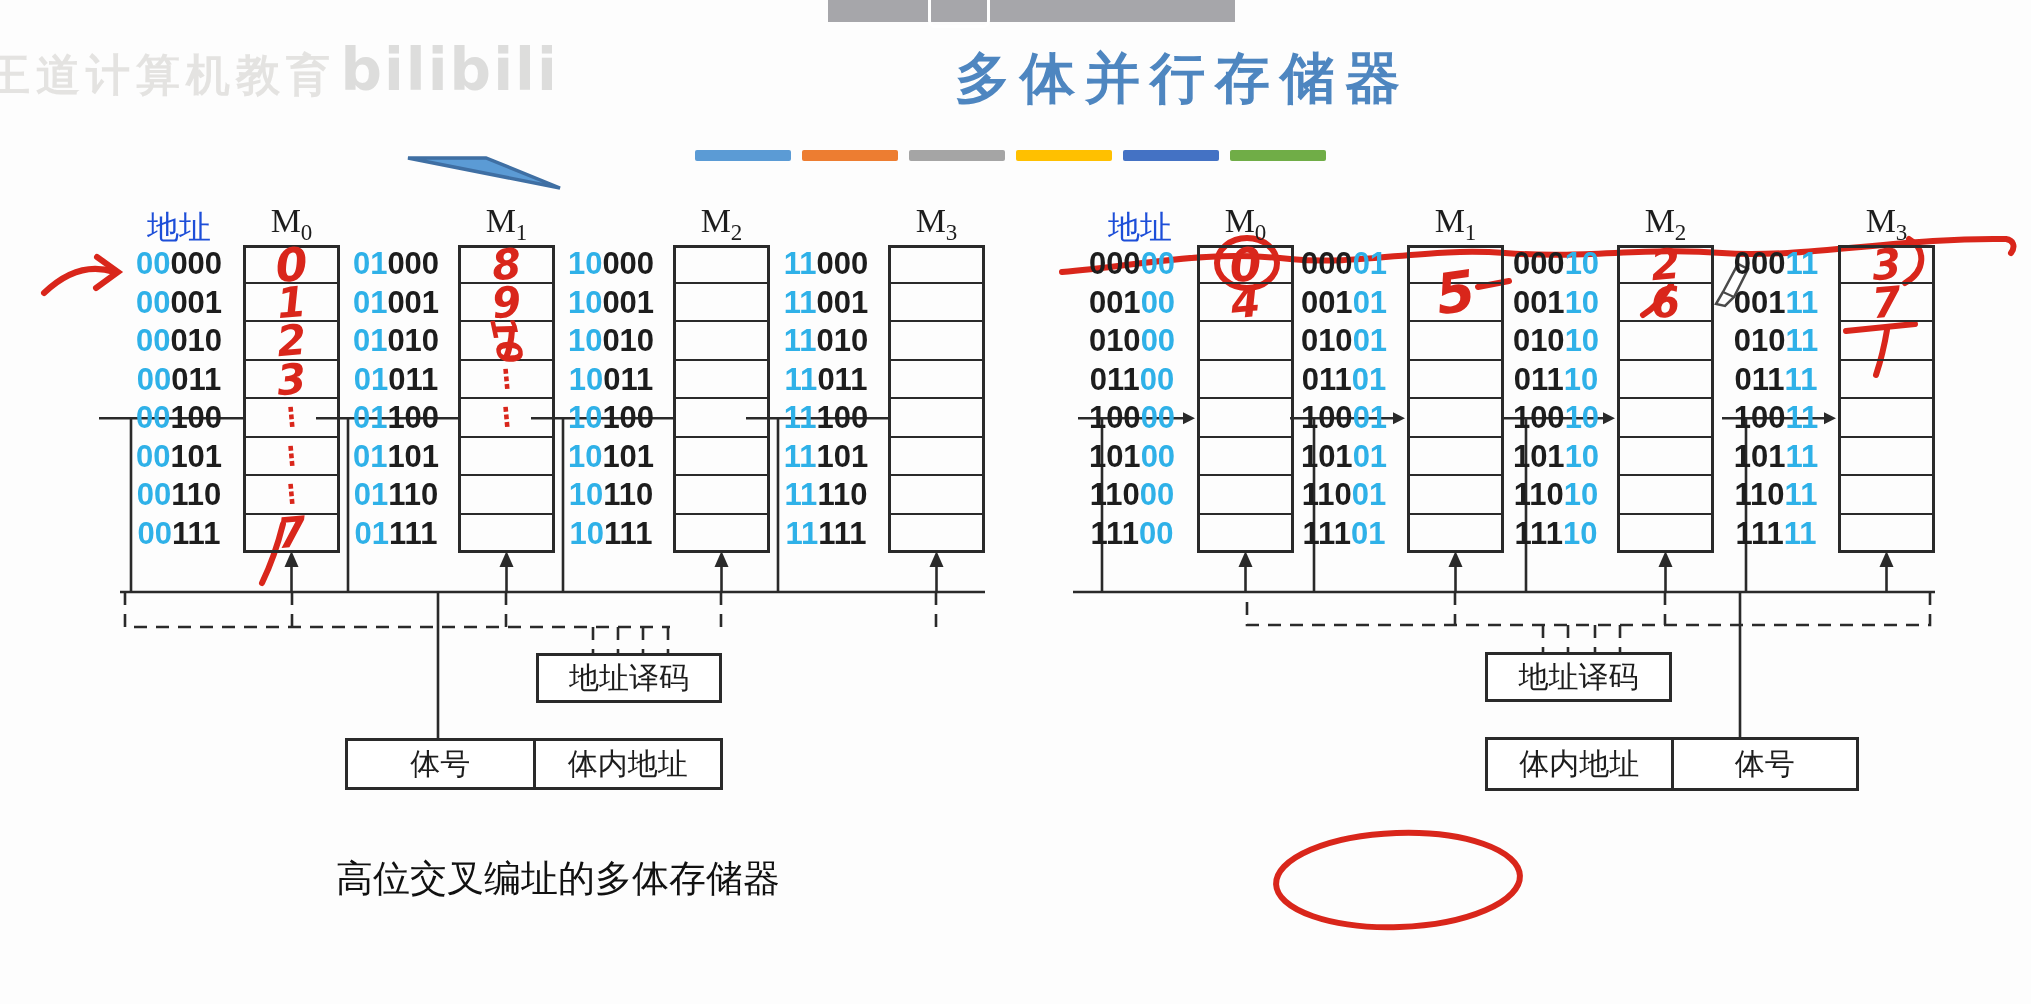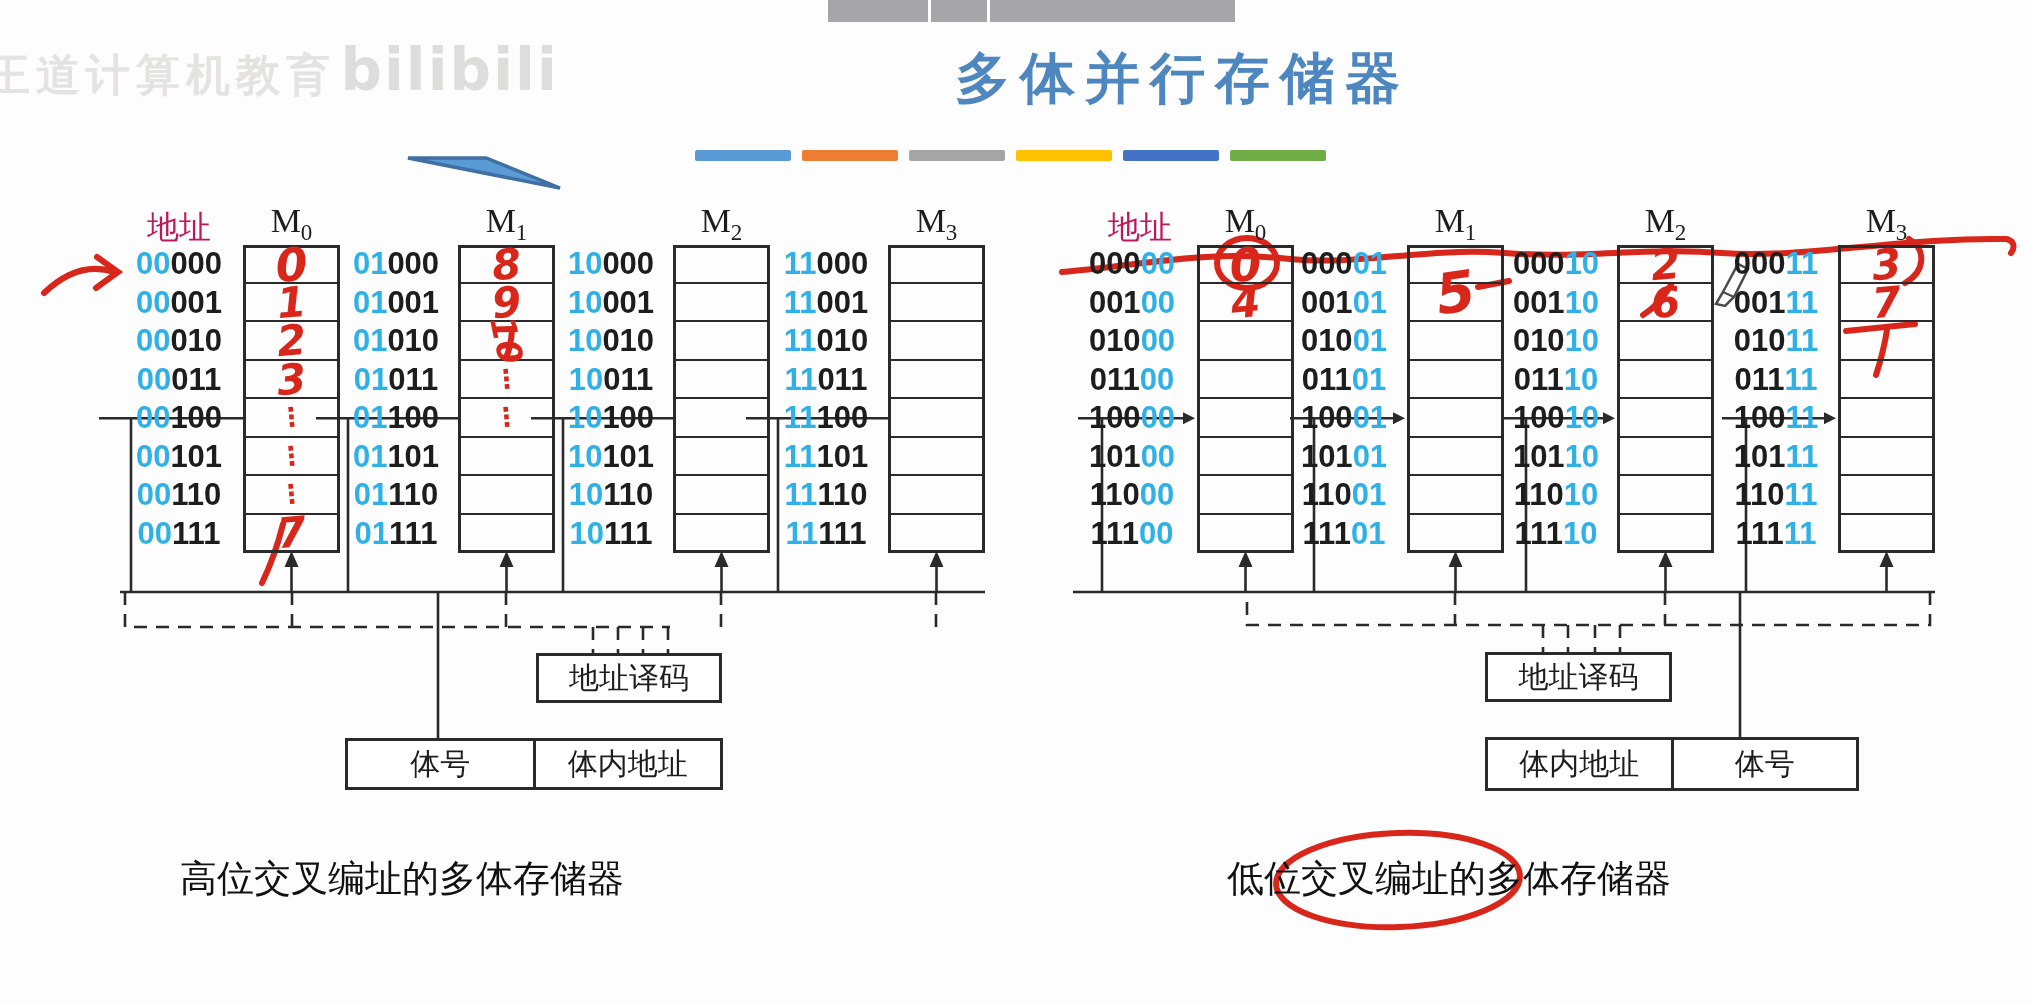--- a/index.html
+++ b/index.html
@@ -18,21 +18,21 @@
   
   .title{font:bold 55px "Liberation Sans",sans-serif;text-align:right;letter-spacing:10px;white-space:nowrap;}
   .dash{height:11px;border-radius:2px;}
 
   
   .bubble{display:flex;align-items:center;justify-content:center;background:#5b9bd5;
           border:4px solid #3f6fa3;border-radius:16px;color:#fff;
           font:38px "Liberation Serif",serif;white-space:nowrap;}
 
   
-  .addr-label{font:32px "Liberation Serif",serif;color:#be185d;text-align:center;}
+  .addr-label{font:32px "Liberation Serif",serif;color:#1d4ed8;text-align:center;}
   .bank-header{font:34px "Liberation Serif",serif;color:#1d1d1d;text-align:center;white-space:nowrap;}
   .bank-header sub{font-size:23px;}
   .addr-row{display:flex;align-items:center;justify-content:center;
             font:bold 31px "Liberation Sans",sans-serif;color:#1d1d1d;white-space:nowrap;}
   .blue{color:#2fb1e8;}
   .bank-box{box-sizing:border-box;border:3px solid #2a2a2a;background:transparent;}
   .cell{box-sizing:border-box;position:relative;border-bottom:2.5px solid #2a2a2a;}
   .cell:last-child{border-bottom:none;}
   .red-mark{position:absolute;inset:0;display:flex;align-items:center;justify-content:center;
             font:italic bold 42px "DejaVu Sans",sans-serif;color:#d9261b;transform:rotate(-5deg);}
@@ -40,21 +40,21 @@
   .red-mark[data-val="10"]{transform:rotate(78deg);font-size:34px;}
   .red-mark[data-val="5"]{font-size:56px;transform:translateY(-10px) rotate(-8deg);}
   .red-mark[data-val="0"]{font-size:46px;}
 
   .decoder{box-sizing:border-box;border:3px solid #2a2a2a;display:flex;align-items:center;justify-content:center;
            font:30px "Liberation Serif",serif;color:#1d1d1d;background:#fff;}
   .fields{box-sizing:border-box;border:3px solid #2a2a2a;display:flex;background:#fff;}
   .field-cell{flex:1;display:flex;align-items:center;justify-content:center;
               font:30px "Liberation Serif",serif;color:#1d1d1d;border-left:3px solid #2a2a2a;}
   .field-cell:first-child{border-left:none;}
-  .caption{font:37px "Liberation Serif",serif;color:#111;text-align:left;white-space:nowrap;}
+  .caption{font:37px "Liberation Serif",serif;color:#111;text-align:right;white-space:nowrap;}
 
   
   #wires,#redink,#bubble-tail{position:absolute;left:0;top:0;pointer-events:none;}
   #wires path{stroke:#2a2a2a;stroke-width:2.6;fill:none;}
   #wires path.dash{stroke-dasharray:13 9;}
   #wires polygon{fill:#2a2a2a;}
   #redink path{stroke:#d9261b;stroke-width:6;fill:none;stroke-linecap:round;}
   #redink ellipse{stroke:#d9261b;stroke-width:6;fill:none;}
   #redink .pen{stroke:#4a4a4a;stroke-width:2.5;fill:#ffffff;}
   #redink .pen2{stroke:#4a4a4a;stroke-width:2;fill:none;}
@@ -555,14 +555,13 @@
       <div class="cell" style="height: 38.5px;"></div>
       <div class="cell" style="height: 38.5px;"></div>
       <div class="cell" style="height: 38.5px;"></div>
       <div class="cell" style="height: 35.5px;"></div>
     </div>
     <div class="abs decoder" style="left: 1485px; top: 652px; width: 187px; height: 50px;">地址译码</div>
     <div class="abs fields" style="left: 1485px; top: 737px; width: 374px; height: 54px;">
       <div class="field-cell">体内地址</div>
       <div class="field-cell">体号</div>
     </div>
-    <div class="abs caption" style="left: 1227px; top: 854px; width: 600px;">低位交叉编址的多体存储器</div>
   </div>
 
 </body></html>

